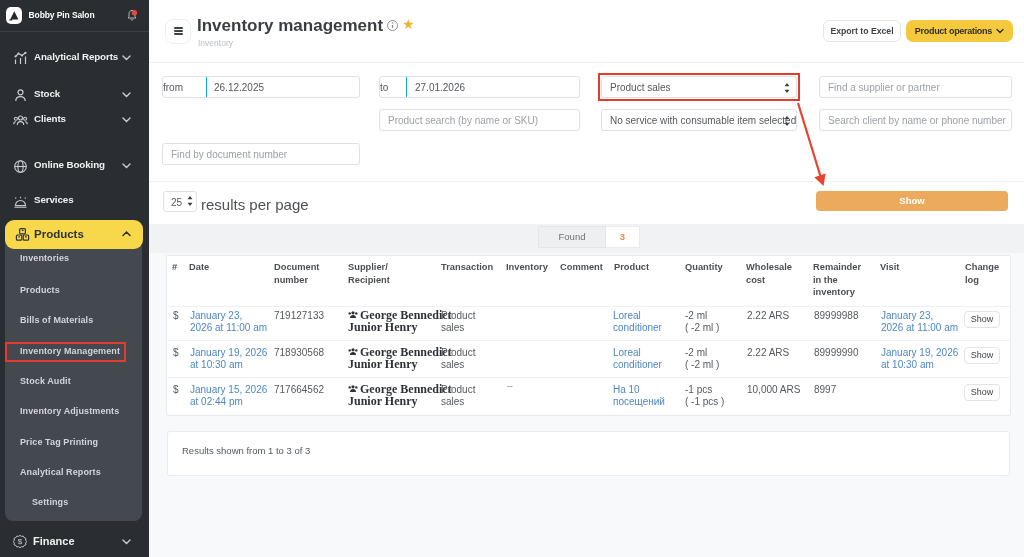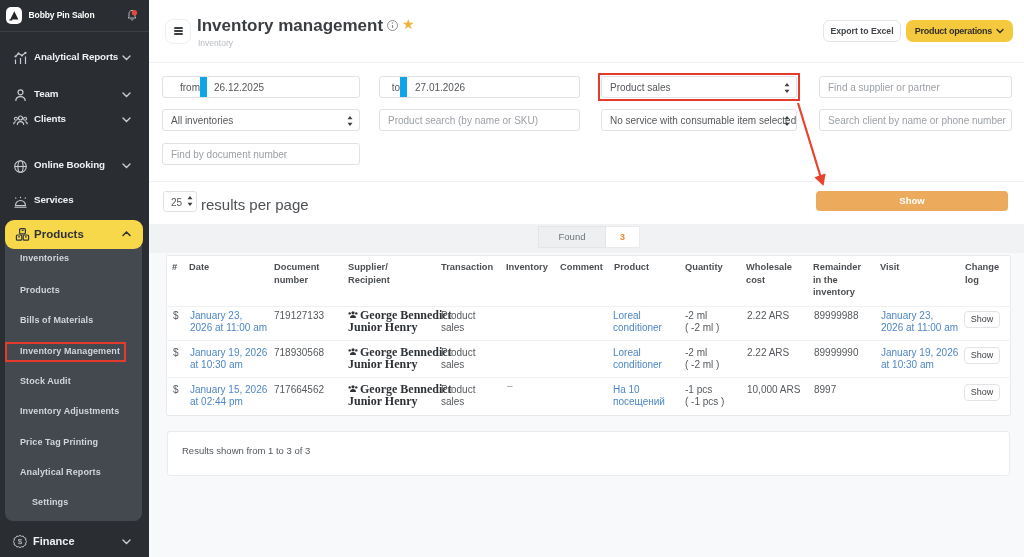--- a/index.html
+++ b/index.html
@@ -33,21 +33,21 @@
 #title{left:197px;top:16px;font-size:17px;font-weight:700;color:#3a3e42;letter-spacing:0;}
 #subtitle{left:198px;top:38px;font-size:8.5px;color:#b9bcc1;}
 #infoico{left:387px;top:20px;width:11px;height:11px;}
 #star{left:402px;top:16px;font-size:14px;color:#f0b43a;}
 #exportbtn{left:823px;top:20px;width:78px;height:22px;background:#fff;border:1px solid #e3e5e8;border-radius:6px;font-size:8.7px;font-weight:700;color:#3f4347;text-align:center;line-height:20px;white-space:nowrap;}
 #prodopsbtn{left:906px;top:20px;width:107px;height:22px;background:#f5c93e;border-radius:7px;font-size:9px;font-weight:700;color:#33302a;text-align:center;line-height:22px;letter-spacing:-.3px;white-space:nowrap;}
 
 
 .fbox{border:1px solid #dfe1e4;border-radius:3px;background:#fff;height:22px;font-size:10px;color:#54585c;}
 .ph{color:#9ca1a6;}
-.flab{position:absolute;top:0;height:100%;border-right:7px solid #0ea5e9;text-align:right;font-size:10px;color:#54585c;}
+.flab{position:absolute;top:0;height:100%;border-right:1px solid #0ea5e9;text-align:left;font-size:10px;color:#54585c;}
 .selarr{position:absolute;top:6px;width:6px;height:10px;}
 .ftext{position:absolute;top:5px;font-size:10px;white-space:nowrap;}
 
 #showbtn{left:816px;top:191px;width:192px;height:20px;background:#ecaa5c;border-radius:4px;font-size:9.5px;font-weight:700;color:#fff;text-align:center;line-height:20px;}
 #pp25{left:163px;top:191px;width:34px;height:21px;border:1px solid #dfe1e4;border-radius:3px;background:#fff;}
 #pplab{left:201px;top:196px;font-size:15px;color:#4e5256;}
 
 
 #tabfound{left:538px;top:226px;width:68px;height:22px;background:#edeff1;border:1px solid #e3e5e8;font-size:9.5px;color:#6f7377;text-align:center;line-height:20px;}
 #tab3{left:606px;top:226px;width:34px;height:22px;background:#fff;border:1px solid #e9ebed;border-left:none;font-size:9.5px;font-weight:700;color:#ee8a3a;text-align:center;line-height:20px;}
@@ -108,21 +108,21 @@
         <polyline points="2,2 5.5,5.5 9,2" fill="none" stroke="#c9cdd1" stroke-width="1.4" stroke-linecap="round"></polyline>
       </svg>
   </div>
   <div class="abs mitem" style="top:84.5px;">
     <svg class="mico" viewBox="0 0 15 15">
         <g stroke="#c9cdd1" stroke-width="1.2" fill="none">
           <circle cx="7.5" cy="4.3" r="2.5"></circle>
           <path d="M2.8 13 C2.8 10.2 4.8 8.6 7.5 8.6 C10.2 8.6 12.2 10.2 12.2 13"></path>
         </g>
       </svg>
-    <span class="mlab">Team</span>
+    <span class="mlab">Stock</span>
     <svg class="mchev" viewBox="0 0 11 8">
         <polyline points="2,2 5.5,5.5 9,2" fill="none" stroke="#c9cdd1" stroke-width="1.4" stroke-linecap="round"></polyline>
       </svg>
   </div>
   <div class="abs mitem" style="top:110px;">
     <svg class="mico" viewBox="0 0 15 15">
         <g stroke="#c9cdd1" stroke-width="1.1" fill="none">
           <circle cx="7.5" cy="5" r="2"></circle>
           <path d="M4.3 12 C4.3 9.9 5.6 8.6 7.5 8.6 C9.4 8.6 10.7 9.9 10.7 12"></path>
           <circle cx="2.9" cy="5.8" r="1.5"></circle>
@@ -235,26 +235,20 @@
     <div class="ftext" style="left:8px;">Product sales</div>
     <svg class="selarr" style="left:182px;" viewBox="0 0 7 12">
         <path d="M3.5 0 L6.5 4 L.5 4 Z M3.5 12 L6.5 8 L.5 8 Z" fill="#3c4044"></path>
       </svg>
   </div>
   <div class="abs" style="left:598px;top:73px;width:202px;height:28px;border:2px solid #e43b2c;"></div>
   <div class="abs fbox" style="left:819px;top:76px;width:193px;">
     <div class="ftext ph" style="left:8px;">Find a supplier or partner</div>
   </div>
 
-  <div class="abs fbox" style="left:162px;top:109px;width:198px;">
-    <div class="ftext" style="left:8px;">All inventories</div>
-    <svg class="selarr" style="left:184px;" viewBox="0 0 7 12">
-        <path d="M3.5 0 L6.5 4 L.5 4 Z M3.5 12 L6.5 8 L.5 8 Z" fill="#3c4044"></path>
-      </svg>
-  </div>
   <div class="abs fbox" style="left:379px;top:109px;width:201px;">
     <div class="ftext ph" style="left:8px;">Product search (by name or SKU)</div>
   </div>
   <div class="abs fbox" style="left:601px;top:109px;width:196px;overflow:hidden;">
     <div class="ftext" style="left:8px;">No service with consumable item selected</div>
     <svg class="selarr" style="left:182px;" viewBox="0 0 7 12">
         <path d="M3.5 0 L6.5 4 L.5 4 Z M3.5 12 L6.5 8 L.5 8 Z" fill="#3c4044"></path>
       </svg>
   </div>
   <div class="abs fbox" style="left:819px;top:109px;width:193px;">

